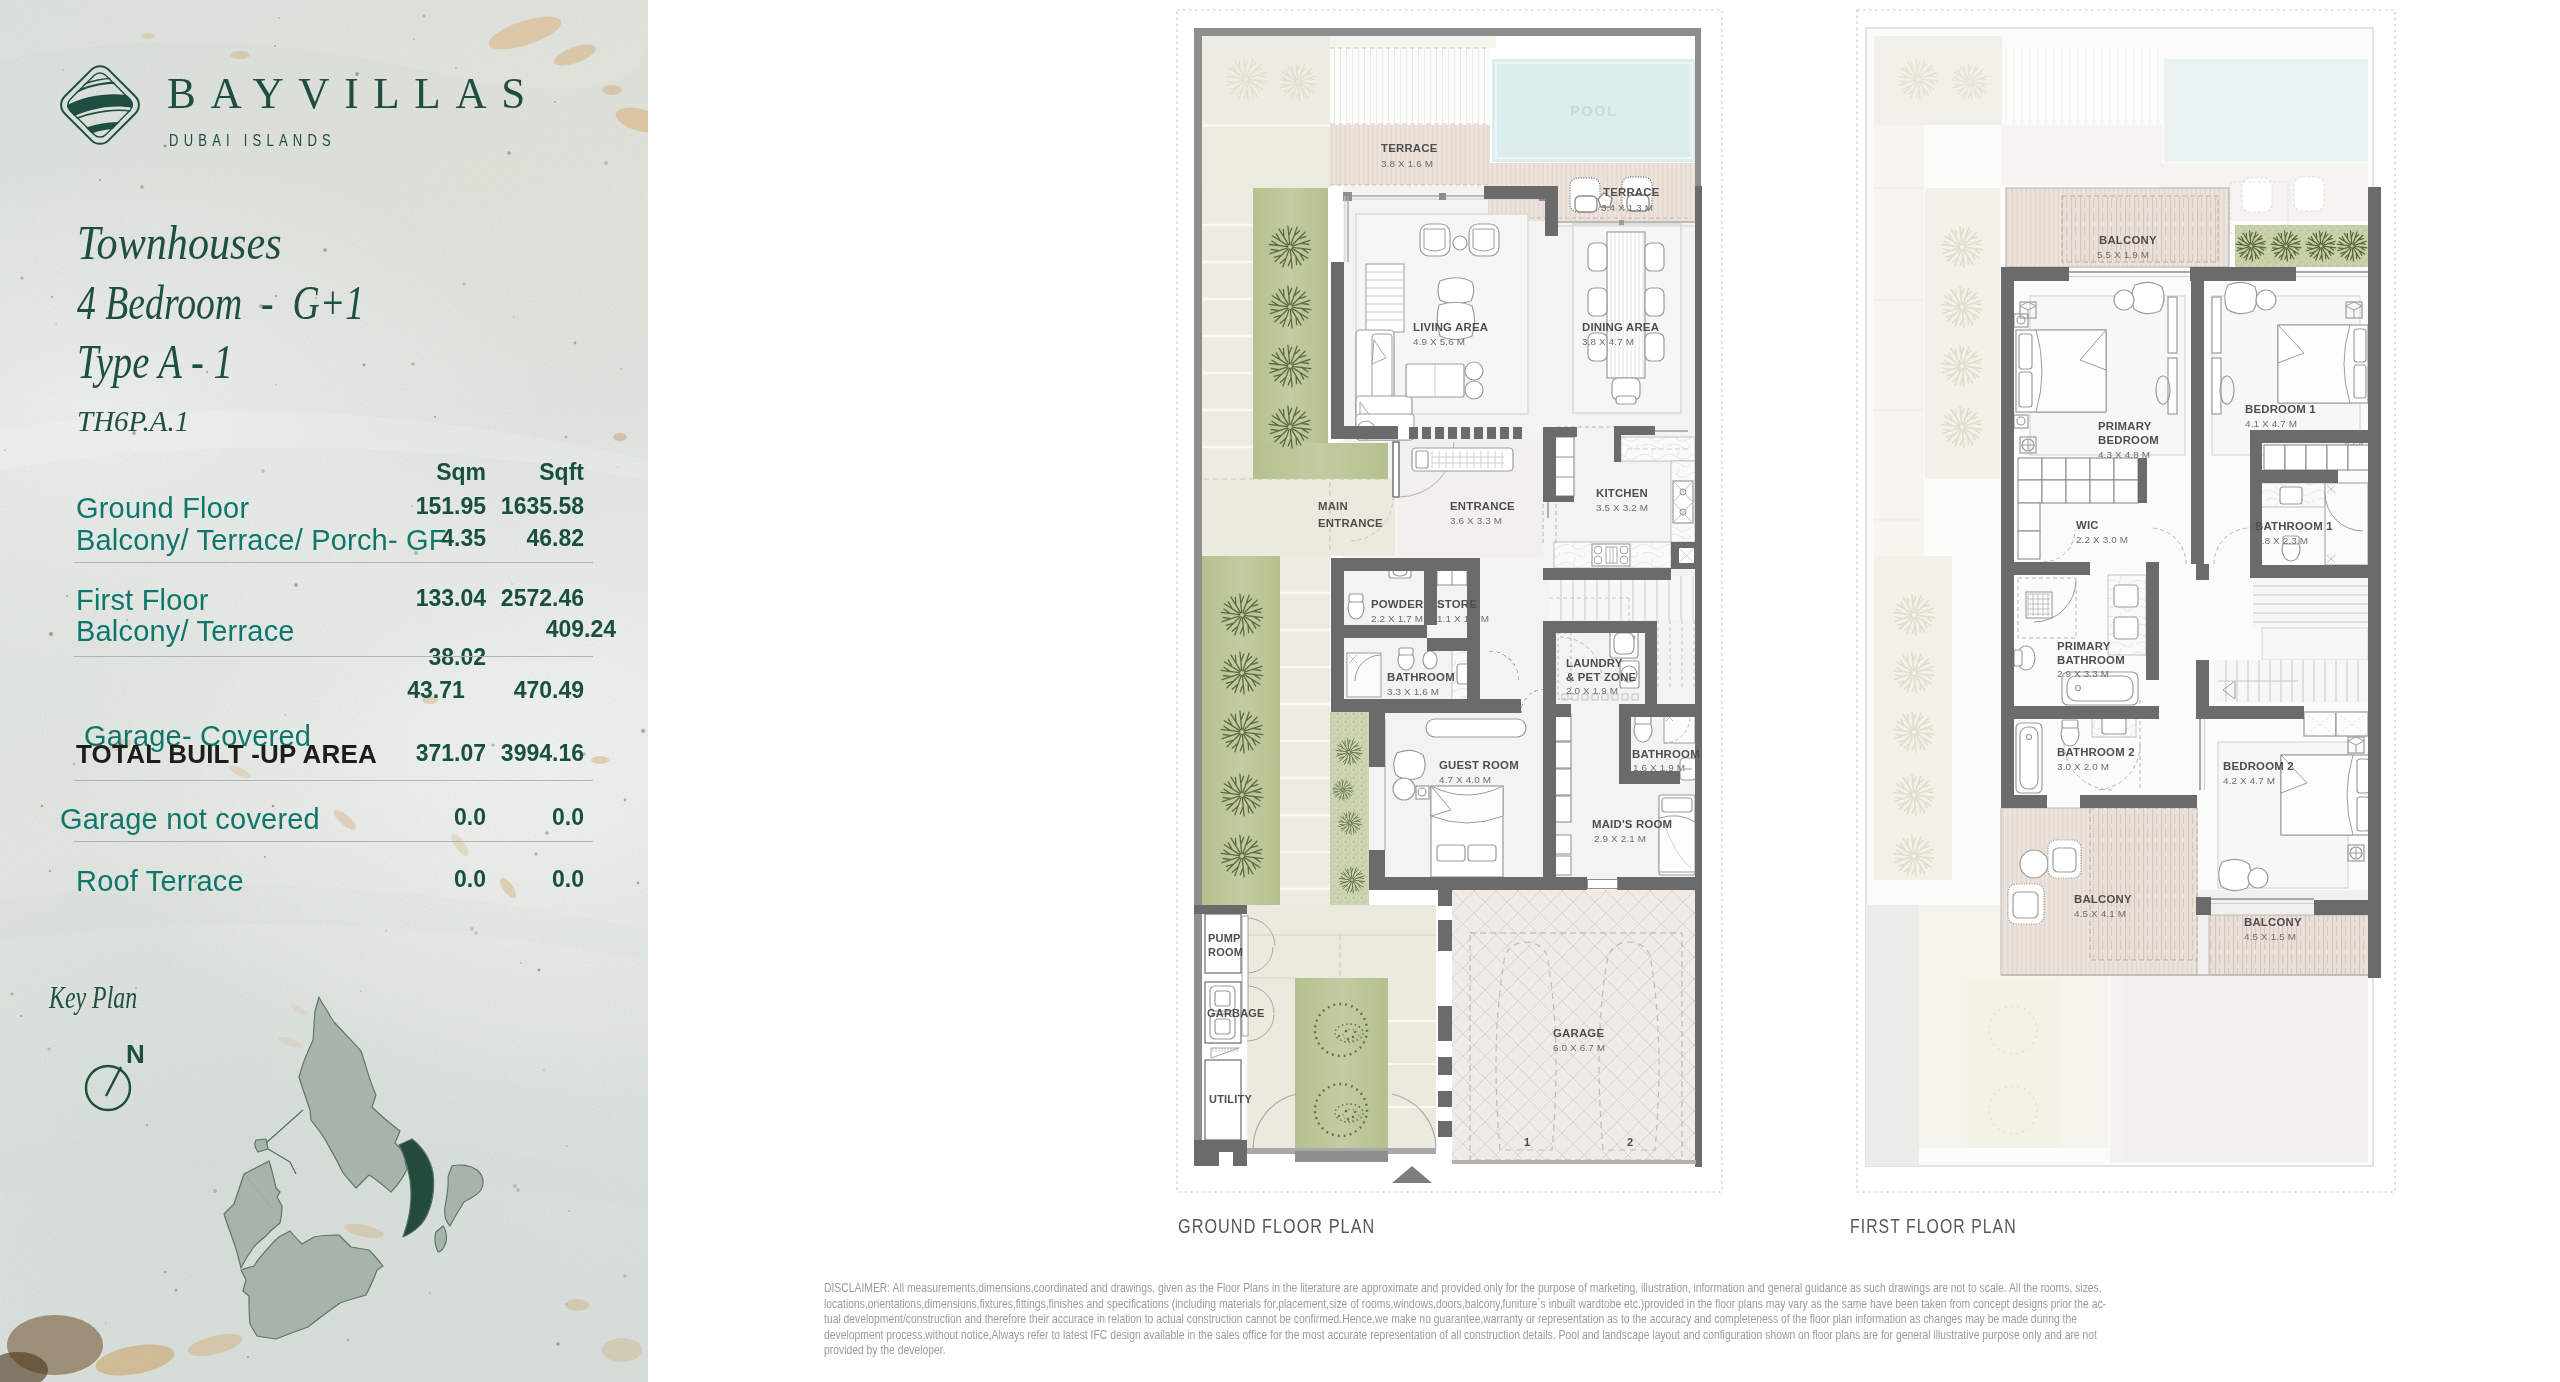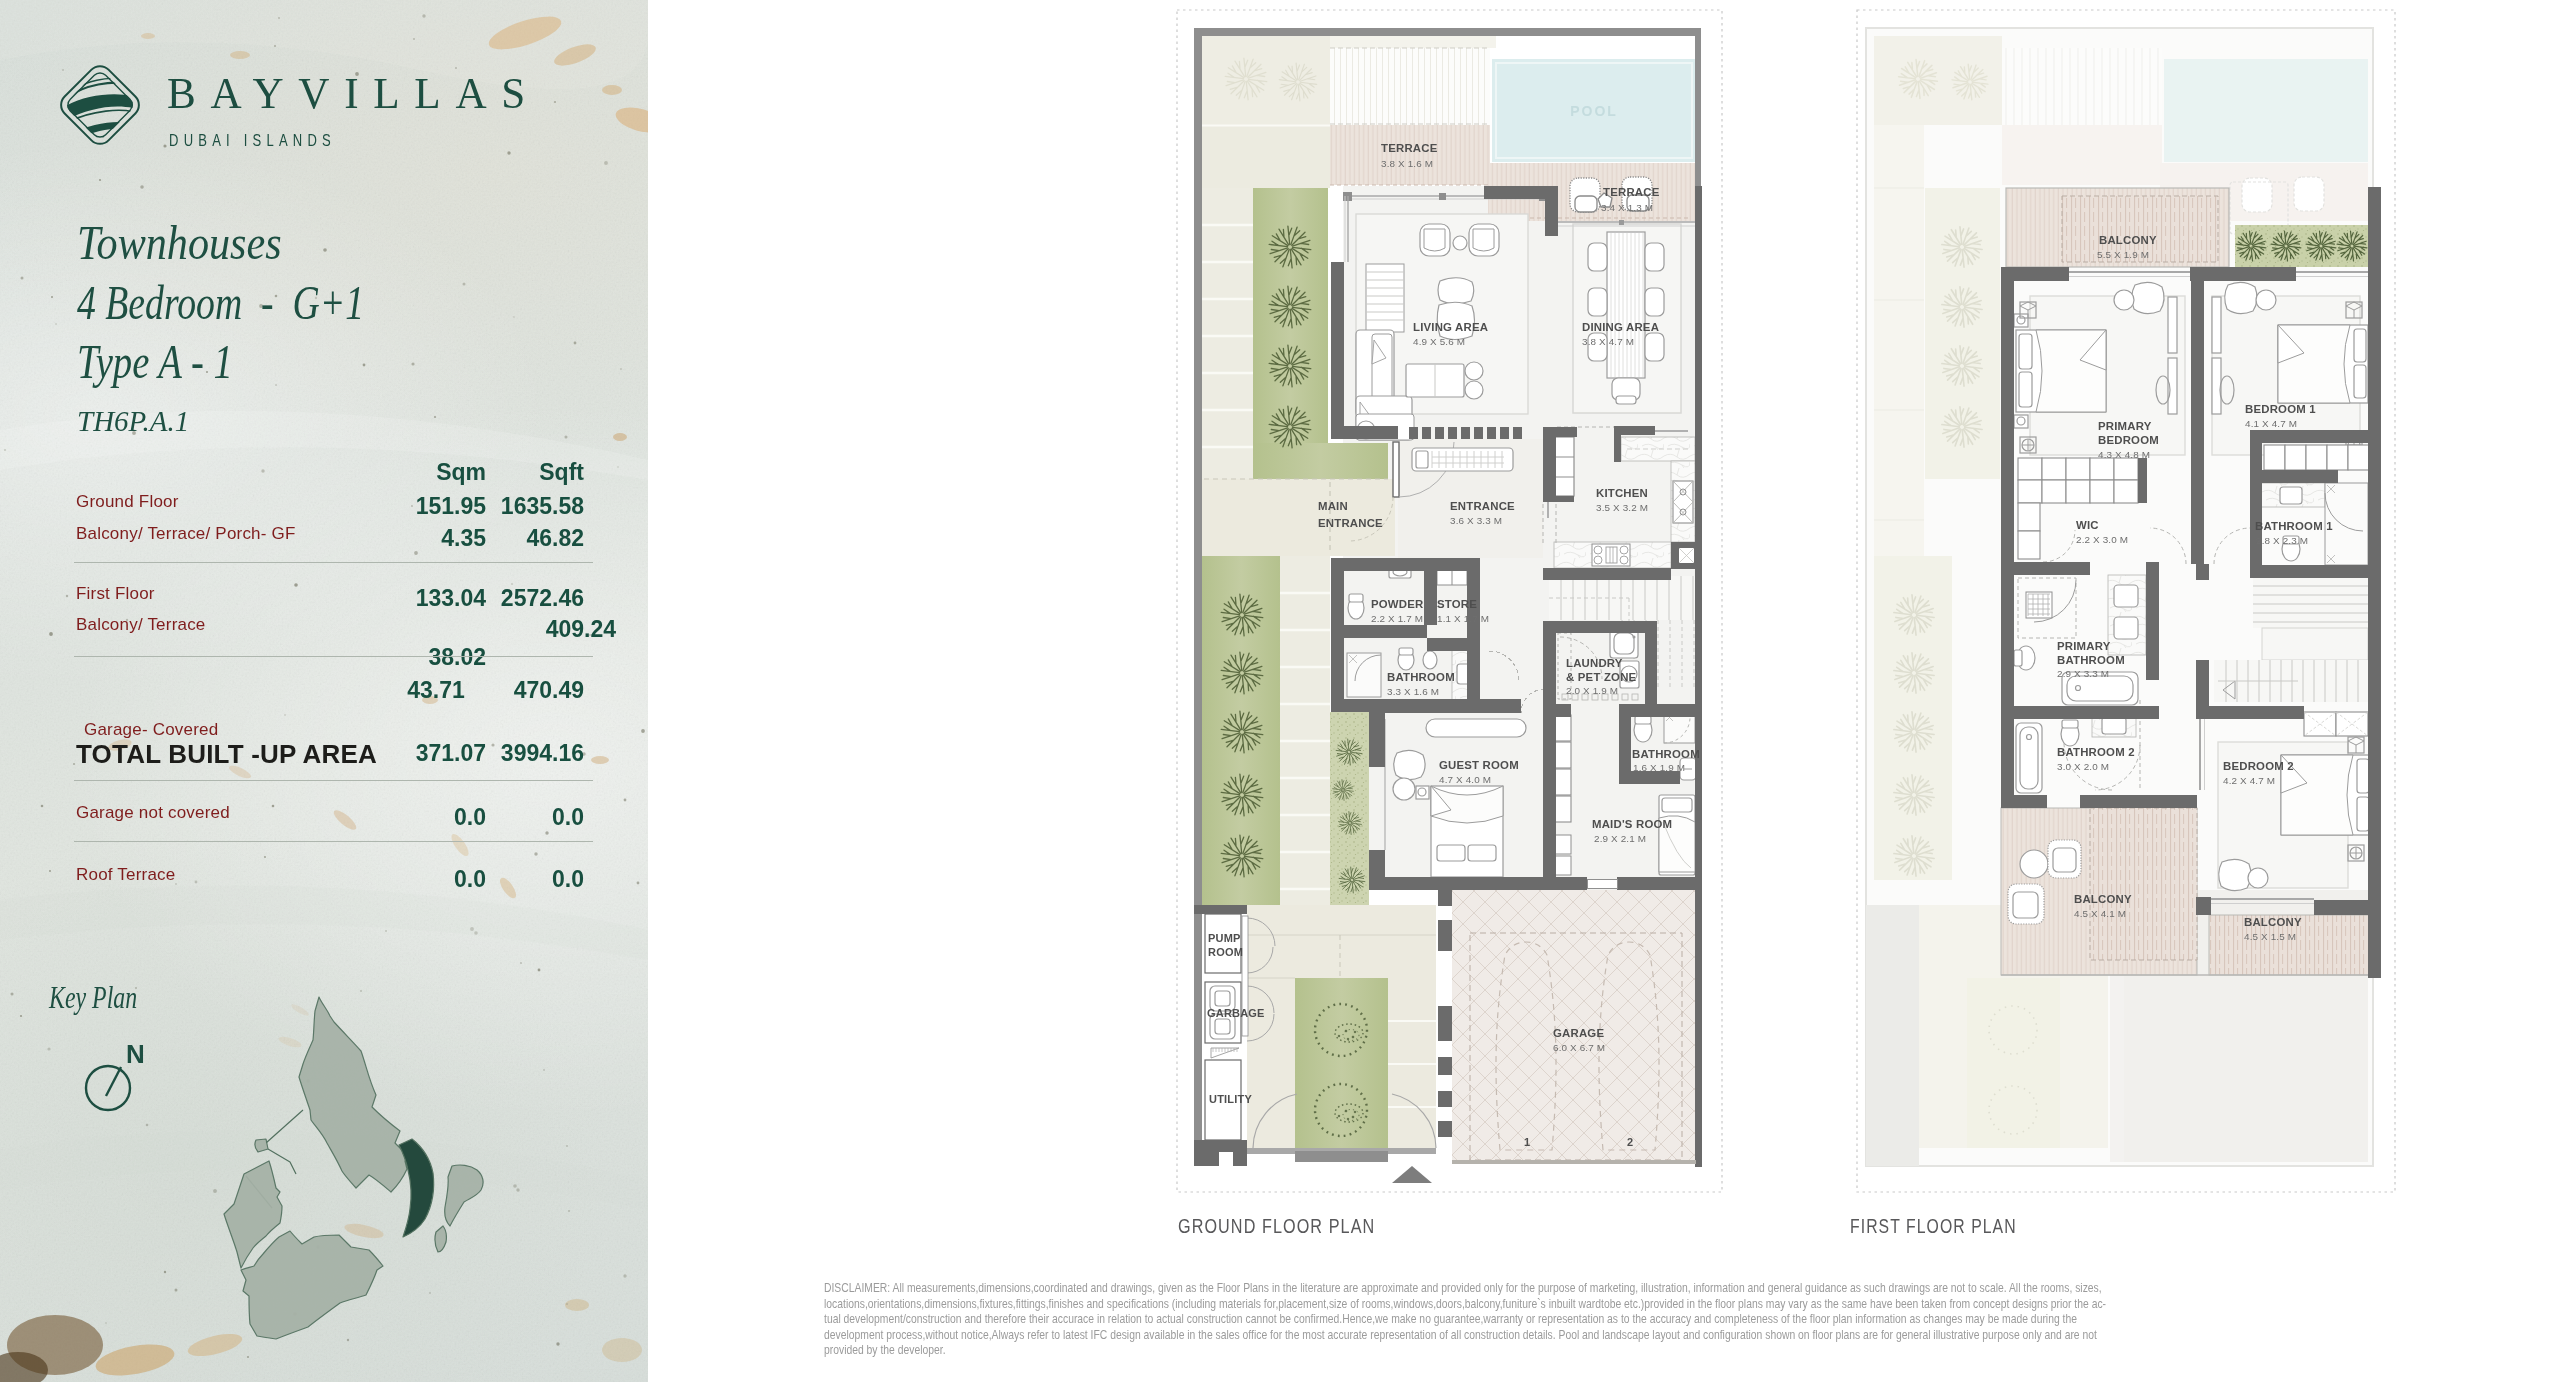--- a/index.html
+++ b/index.html
@@ -8,21 +8,21 @@
   #leftpanel{position:absolute;left:0;top:0;width:648px;height:1382px;
     background:
       radial-gradient(900px 500px at 75% 12%, rgba(233,226,210,0.35), rgba(233,226,210,0) 60%),
       radial-gradient(700px 420px at 15% 30%, rgba(255,255,255,0.45), rgba(255,255,255,0) 65%),
       radial-gradient(800px 600px at 85% 55%, rgba(255,255,255,0.5), rgba(255,255,255,0) 60%),
       radial-gradient(600px 500px at 30% 85%, rgba(208,216,208,0.5), rgba(208,216,208,0) 70%),
       linear-gradient(160deg,#d9e0db 0%, #dde3de 30%, #e1e6e0 55%, #dce2dd 80%, #d7deda 100%);
   }
   .t1{position:absolute;font-family:"Liberation Serif",serif;font-style:italic;color:#1e4f42;white-space:nowrap;}
   
-  .trow{position:absolute;white-space:nowrap;color:#7f1d1d;font-size:17px;letter-spacing:0.2px;}
+  .trow{position:absolute;white-space:nowrap;color:#0f766e;font-size:29px;letter-spacing:0.2px;}
   .tnum{position:absolute;white-space:nowrap;color:#184f40;font-weight:bold;font-size:23px;text-align:right;}
   .divline{position:absolute;height:1px;background:#aeb6ae;left:74px;width:519px;}
   .planname{position:absolute;color:#58585a;font-size:19.5px;letter-spacing:1.3px;white-space:nowrap;}
   #disc{position:absolute;left:824px;top:1280px;width:1960px;color:#9b9b9b;font-size:13.6px;line-height:15.6px;white-space:nowrap;transform:scaleX(0.762);transform-origin:left top;}
 </style>
 </head>
 <body>
 <div id="page">
 
   <div id="leftpanel"></div>
@@ -203,21 +203,21 @@
   <div class="tnum" style="left:386px;width:100px;top:644px;">38.02</div>
   <div class="tnum" style="left:464px;width:120px;top:616px;padding-left:32px;">409.24</div>
   <div class="divline" style="top:656px;"></div>
   <div class="trow" style="left:84px;top:676px;margin-top:44px;">Garage- Covered</div>
   <div class="tnum" style="left:386px;width:100px;top:677px;text-align:center;">43.71</div>
   <div class="tnum" style="left:464px;width:120px;top:677px;">470.49</div>
   <div class="trow" style="left:76px;top:739px;font-weight:bold;color:#1d1d1a;font-size:26px;">TOTAL BUILT -UP AREA</div>
   <div class="tnum" style="left:386px;width:100px;top:740px;">371.07</div>
   <div class="tnum" style="left:464px;width:120px;top:740px;">3994.16</div>
   <div class="divline" style="top:780px;"></div>
-  <div class="trow" style="left:76px;top:803px;">Garage not covered</div>
+  <div class="trow" style="left:60px;top:803px;">Garage not covered</div>
   <div class="tnum" style="left:386px;width:100px;top:804px;">0.0</div>
   <div class="tnum" style="left:464px;width:120px;top:804px;">0.0</div>
   <div class="divline" style="top:841px;"></div>
   <div class="trow" style="left:76px;top:865px;">Roof Terrace</div>
   <div class="tnum" style="left:386px;width:100px;top:866px;">0.0</div>
   <div class="tnum" style="left:464px;width:120px;top:866px;">0.0</div>
 
   <div class="t1" style="left:49px;top:980px;font-size:31px;transform:scaleX(0.77);transform-origin:left top;">Key Plan</div>
   <svg id="keymap" style="position:absolute;left:0;top:960px" width="648" height="422" viewBox="0 960 648 422">
 

